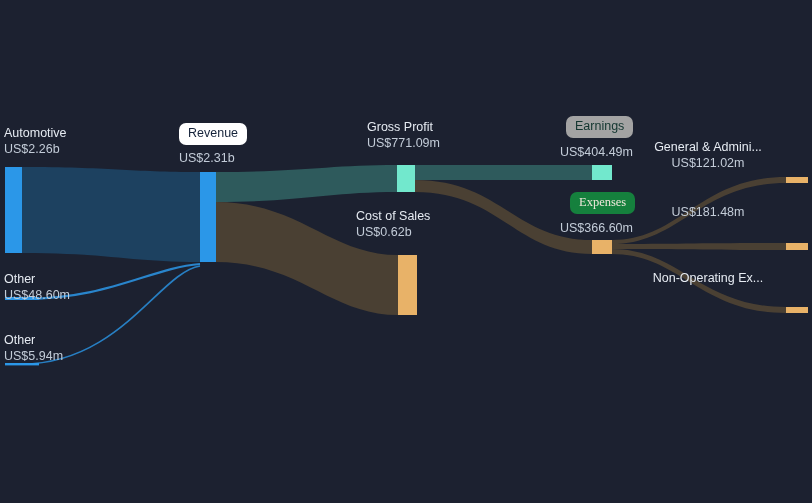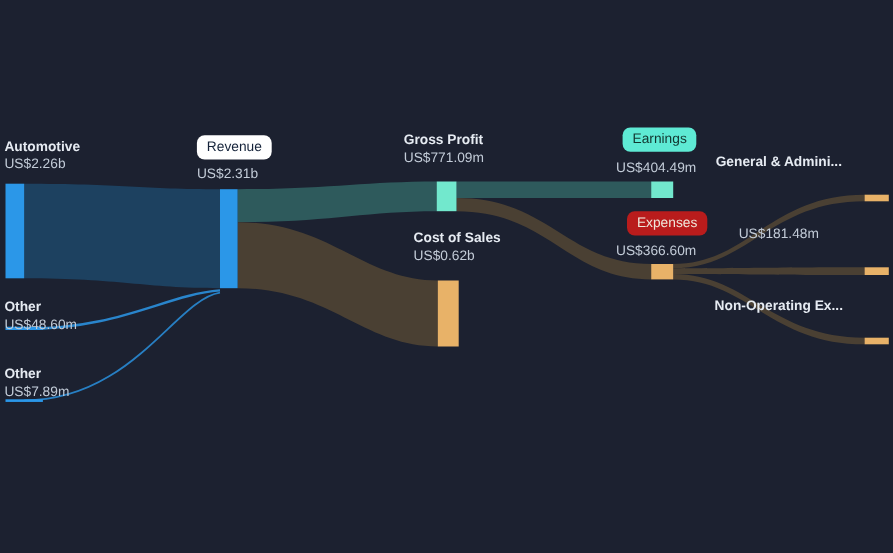--- a/index.html
+++ b/index.html
@@ -5,31 +5,31 @@
   html,body{margin:0;padding:0;}
   body{
     width:812px;height:503px;
     background:#1c2130;
     font-family:"Liberation Sans", sans-serif;
     overflow:hidden;
     position:relative;
   }
   #sankey{position:absolute;left:0;top:0;width:812px;height:503px;}
   .lbl{position:absolute;color:#d8dee8;font-size:12.5px;line-height:16px;white-space:nowrap;}
-  .lbl .name{display:block;color:#e6ebf2;font-weight:bold;}
+  .lbl .name{display:block;color:#e6ebf2;}
   .lbl .val{display:block;color:#c3ccd8;}
   .lbl.right{text-align:center;}
   .pill{
     position:absolute;display:inline-block;
     padding:3px 9px 4px 9px;border-radius:7px;
     font-size:12.5px;line-height:15px;white-space:nowrap;
   }
   .pill.revenue{background:#ffffff;color:#15233a;}
-  .pill.earnings{background:#5eead4;color:#12352f;}
-  .pill.expenses{background:#b91c1c;color:#efe7db;}
+  .pill.earnings{background:#a3a3a3;color:#12352f;}
+  .pill.expenses{background:#15803d;color:#efe7db;font-family:Liberation Serif, serif;}
 </style>
 </head>
 <body>
 
 <svg id="sankey" viewBox="0 0 812 503">
 
   <g>
 
     <path fill="#1d4160" d="M22,167 C110,167 130,172 200,172 L200,262 C130,262 110,253 22,253 Z"></path>
 
@@ -76,50 +76,51 @@
   <span class="val">US$2.26b</span>
 </div>
 
 <div class="lbl" style="left:4px;top:271px;">
   <span class="name">Other</span>
   <span class="val">US$48.60m</span>
 </div>
 
 <div class="lbl" style="left:4px;top:332px;">
   <span class="name">Other</span>
-  <span class="val">US$7.89m</span>
+  <span class="val">US$5.94m</span>
 </div>
 
 <div class="pill revenue" style="left:179px;top:123px;">Revenue</div>
 <div class="lbl" style="left:179px;top:150px;text-align:center;">
   <span class="val">US$2.31b</span>
 </div>
 
 <div class="lbl" style="left:367px;top:119px;">
   <span class="name">Gross Profit</span>
   <span class="val">US$771.09m</span>
 </div>
 
-<div class="lbl" style="left:376px;top:208px;">
+<div class="lbl" style="left:356px;top:208px;">
   <span class="name">Cost of Sales</span>
   <span class="val">US$0.62b</span>
 </div>
 
 <div class="pill earnings" style="left:566px;top:116px;">Earnings</div>
 <div class="lbl" style="left:560px;top:144px;">
   <span class="val">US$404.49m</span>
 </div>
 
 <div class="pill expenses" style="left:570px;top:192px;">Expenses</div>
 <div class="lbl" style="left:560px;top:220px;">
   <span class="val">US$366.60m</span>
 </div>
 
 <div class="lbl right" style="left:608px;top:139px;width:200px;">
   <span class="name">General &amp; Admini...</span>
+  <span class="val">US$121.02m</span>
 </div>
 
 <div class="lbl right" style="left:608px;top:204px;width:200px;">
   <span class="val">US$181.48m</span>
 </div>
 
 <div class="lbl right" style="left:608px;top:270px;width:200px;">
   <span class="name">Non-Operating Ex...</span>
 </div>
 

